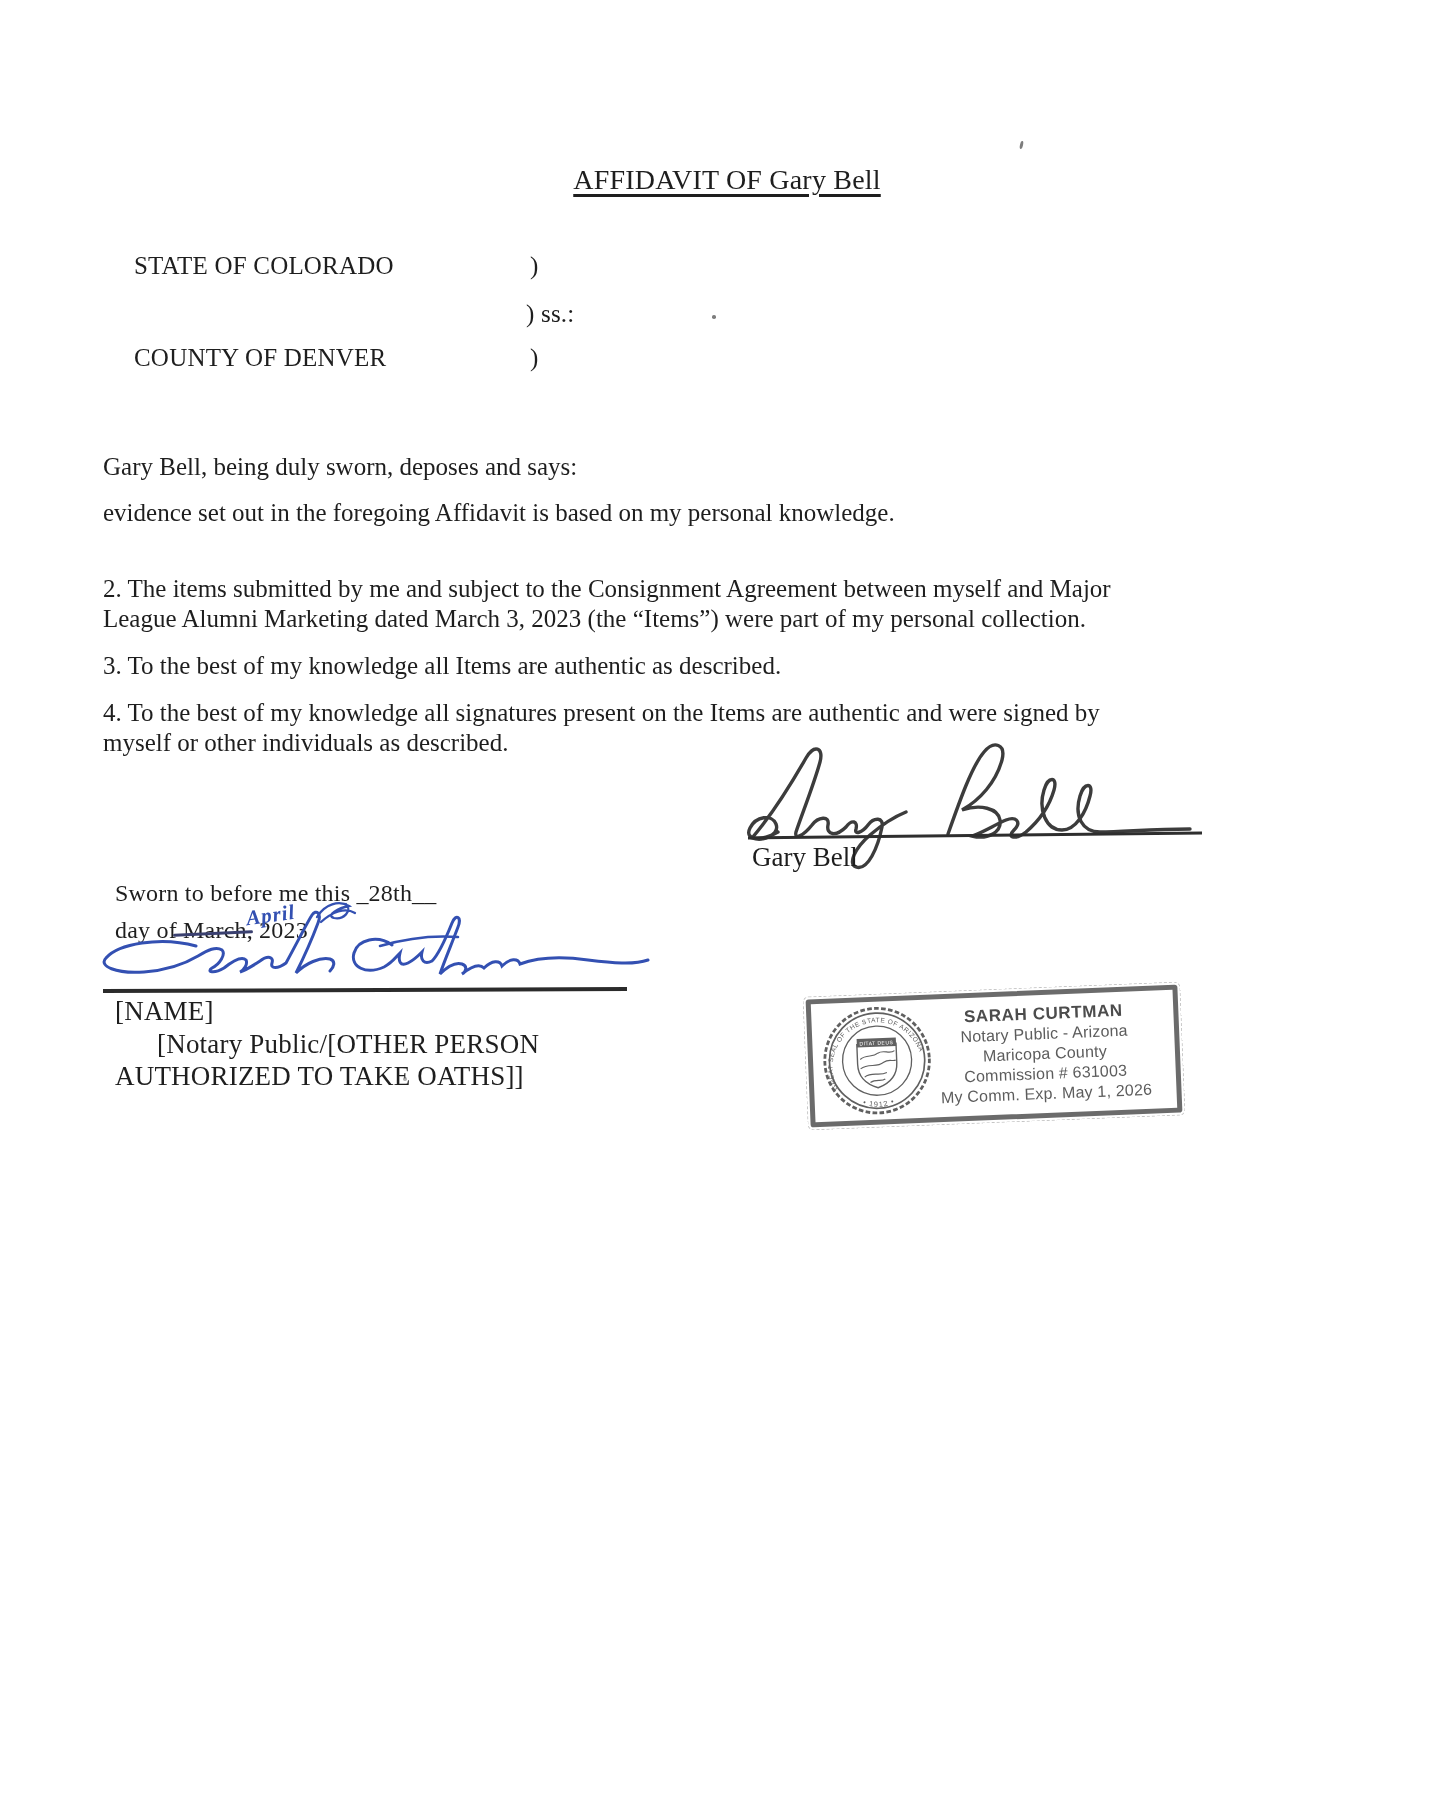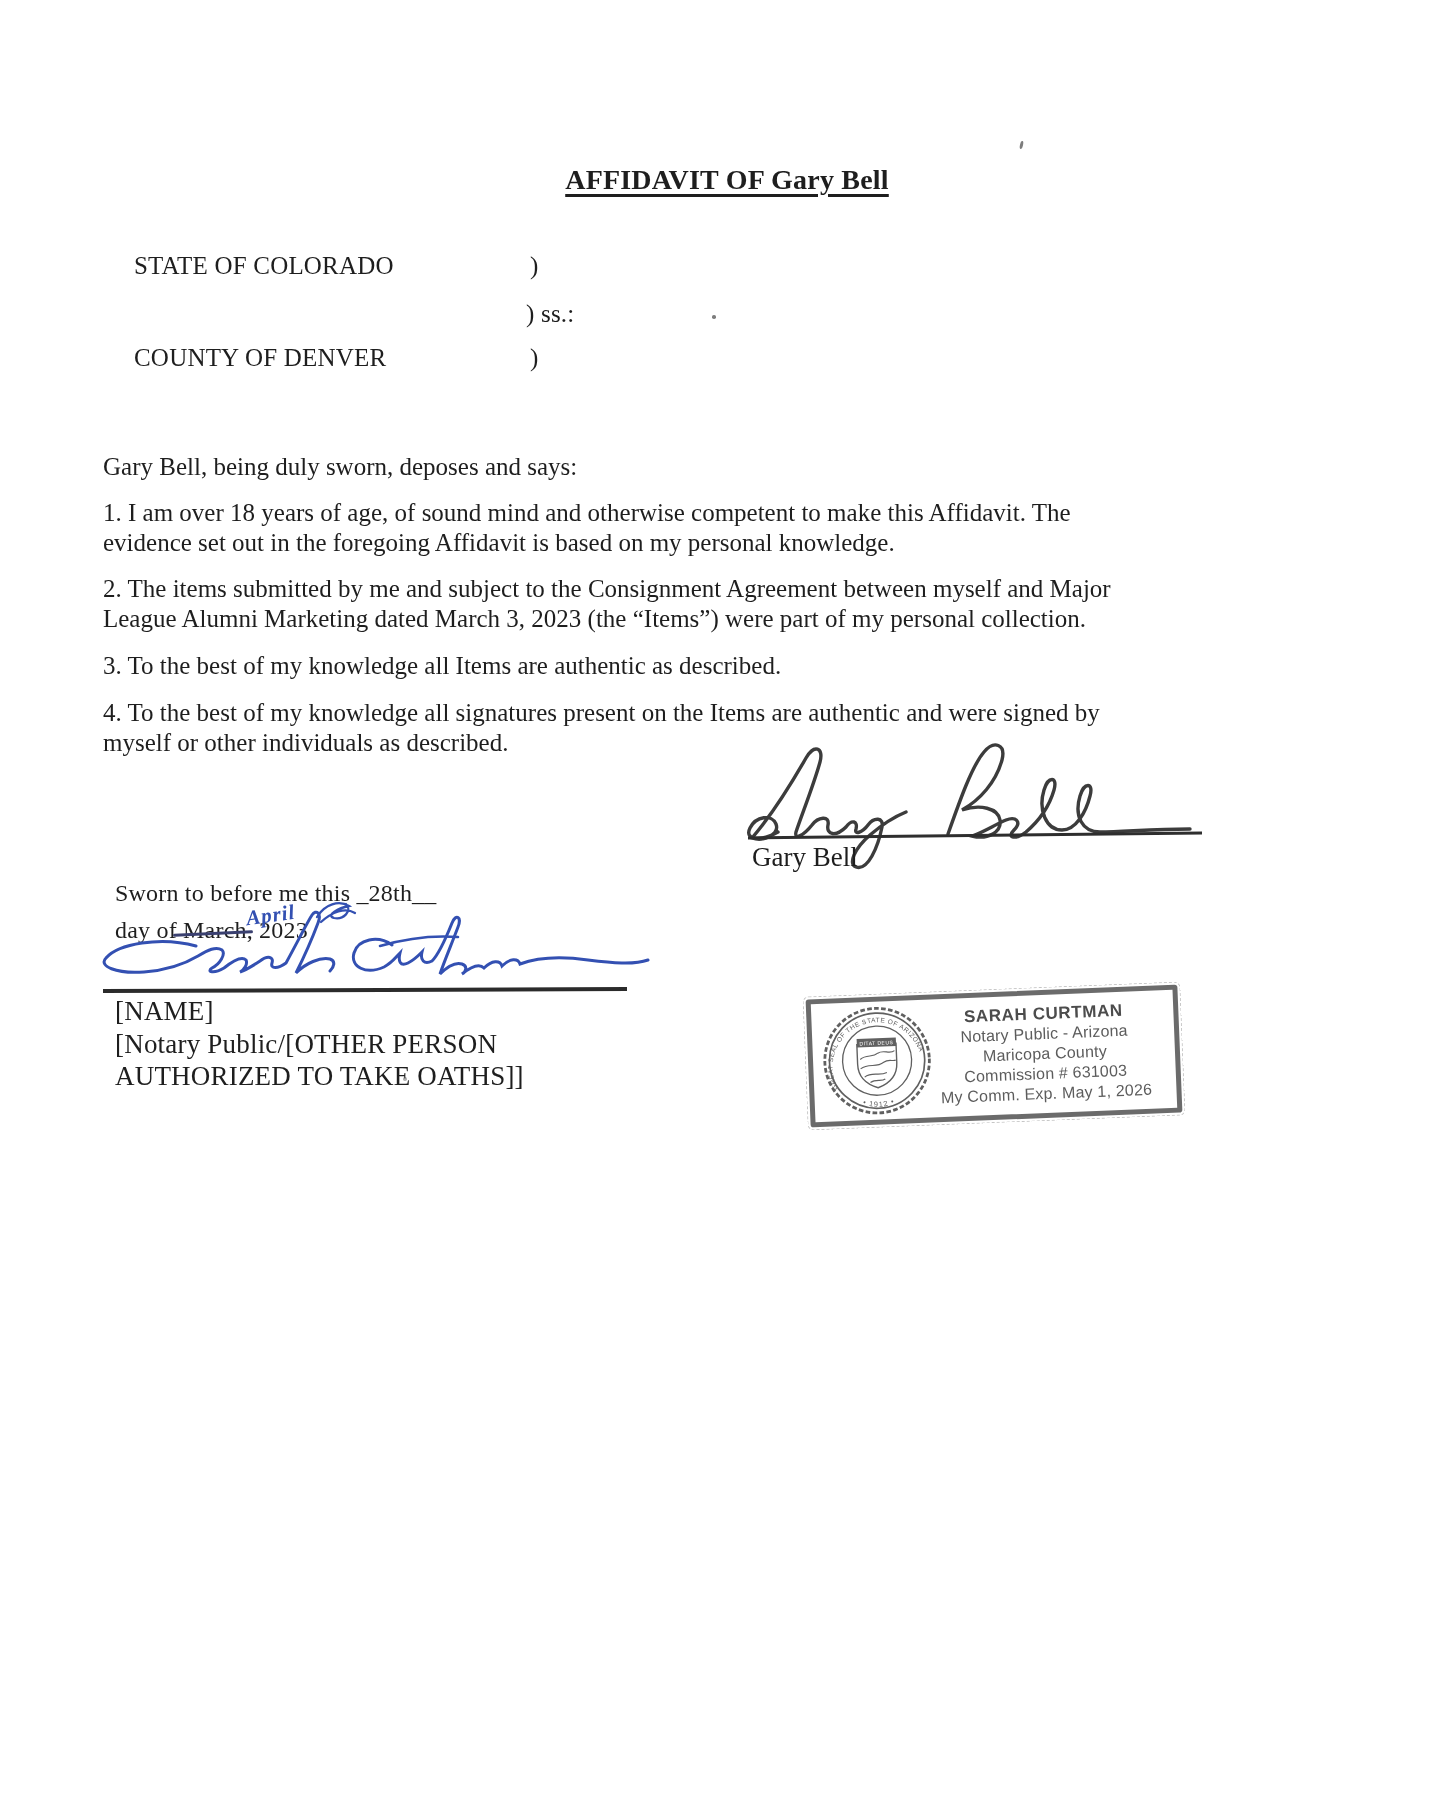--- a/index.html
+++ b/index.html
@@ -10,21 +10,21 @@
     background:#ffffff;
     font-family:"Liberation Serif",serif;
     color:#1e1e1e;
     overflow:hidden;
   }
   .abs{position:absolute;}
 
   .doc-title{
     top:164px;left:727px;
     transform:translateX(-50%);
-    font-size:28px;font-weight:bold;
+    font-size:28px;font-weight:normal;
     white-space:nowrap;
     text-decoration:underline;
     text-decoration-thickness:3px;
     text-underline-offset:5px;
     letter-spacing:.2px;
   }
 
   .venue-row{font-size:25px;white-space:nowrap;letter-spacing:.2px;}
   .venue-label{position:absolute;left:127px;margin-left:7px;}
   .venue-paren{position:absolute;left:530px;}
@@ -97,21 +97,20 @@
   <div class="abs venue-row" style="top:344px;left:0;width:100%;">
     <span class="venue-label">COUNTY OF DENVER</span>
     <span class="venue-paren">)</span>
   </div>
 
   <div class="abs bodypara" style="top:446px;">
     <div class="bodyline">Gary Bell, being duly sworn, deposes and says:</div>
   </div>
 
   <div class="abs bodypara" style="top:492px;">
-    <div class="bodyline">1. I am over 18 years of age, of sound mind and otherwise competent to make this Affidavit. The</div>
     <div class="bodyline">evidence set out in the foregoing Affidavit is based on my personal knowledge.</div>
   </div>
 
   <div class="abs bodypara" style="top:568px;">
     <div class="bodyline">2. The items submitted by me and subject to the Consignment Agreement between myself and Major</div>
     <div class="bodyline">League Alumni Marketing dated March 3, 2023 (the “Items”) were part of my personal collection.</div>
   </div>
 
   <div class="abs bodypara" style="top:645px;">
     <div class="bodyline">3. To the best of my knowledge all Items are authentic as described.</div>
@@ -161,21 +160,21 @@
              C 296,57 300,51 304,47 C 302,55 304,61 312,57 C 318,54 322,50 326,46 C 324,54 328,59 336,55
              C 344,47 352,27 356,17 C 360,7 366,11 362,21 C 356,37 348,56 344,68
              C 352,60 360,56 366,58 C 372,60 370,66 366,68 C 376,60 384,58 388,62
              C 396,54 404,54 406,60 C 414,52 422,52 424,58
              C 440,52 464,50 492,54 C 516,57 538,59 552,54" fill="none" stroke="#3350b2" stroke-width="3" stroke-linecap="round"></path>
     <path d="M 284,40 C 308,33 336,29 362,31" fill="none" stroke="#3350b2" stroke-width="2.6" stroke-linecap="round"></path>
   </svg>
   <div class="abs sig-line" style="left:103px;top:988px;width:524px;height:3.5px;transform:rotate(-0.2deg);"></div>
 
   <div class="abs notary-cap" style="top:996px;">[NAME]</div>
-  <div class="abs notary-cap" style="top:1029px;">[Notary Public/[OTHER PERSON</div>
+  <div class="abs notary-cap" style="top:1029px;margin-left:42px;">[Notary Public/[OTHER PERSON</div>
   <div class="abs notary-cap" style="top:1061px;">AUTHORIZED TO TAKE OATHS]]</div>
 
   <div class="abs stamp">
     <svg class="stamp-seal" width="112" height="112" viewBox="0 0 120 120">
       <defs>
         <path id="sealTop" d="M 18,90 A 48 48 0 1 1 102,90"></path>
         <path id="sealBottom" d="M 26,94 A 45 45 0 0 0 94,94"></path>
       </defs>
       <circle cx="60" cy="60" r="56" fill="none" stroke="#606060" stroke-width="3" stroke-dasharray="5 2.5"></circle>
       <circle cx="60" cy="60" r="51" fill="none" stroke="#606060" stroke-width="1.8"></circle>

